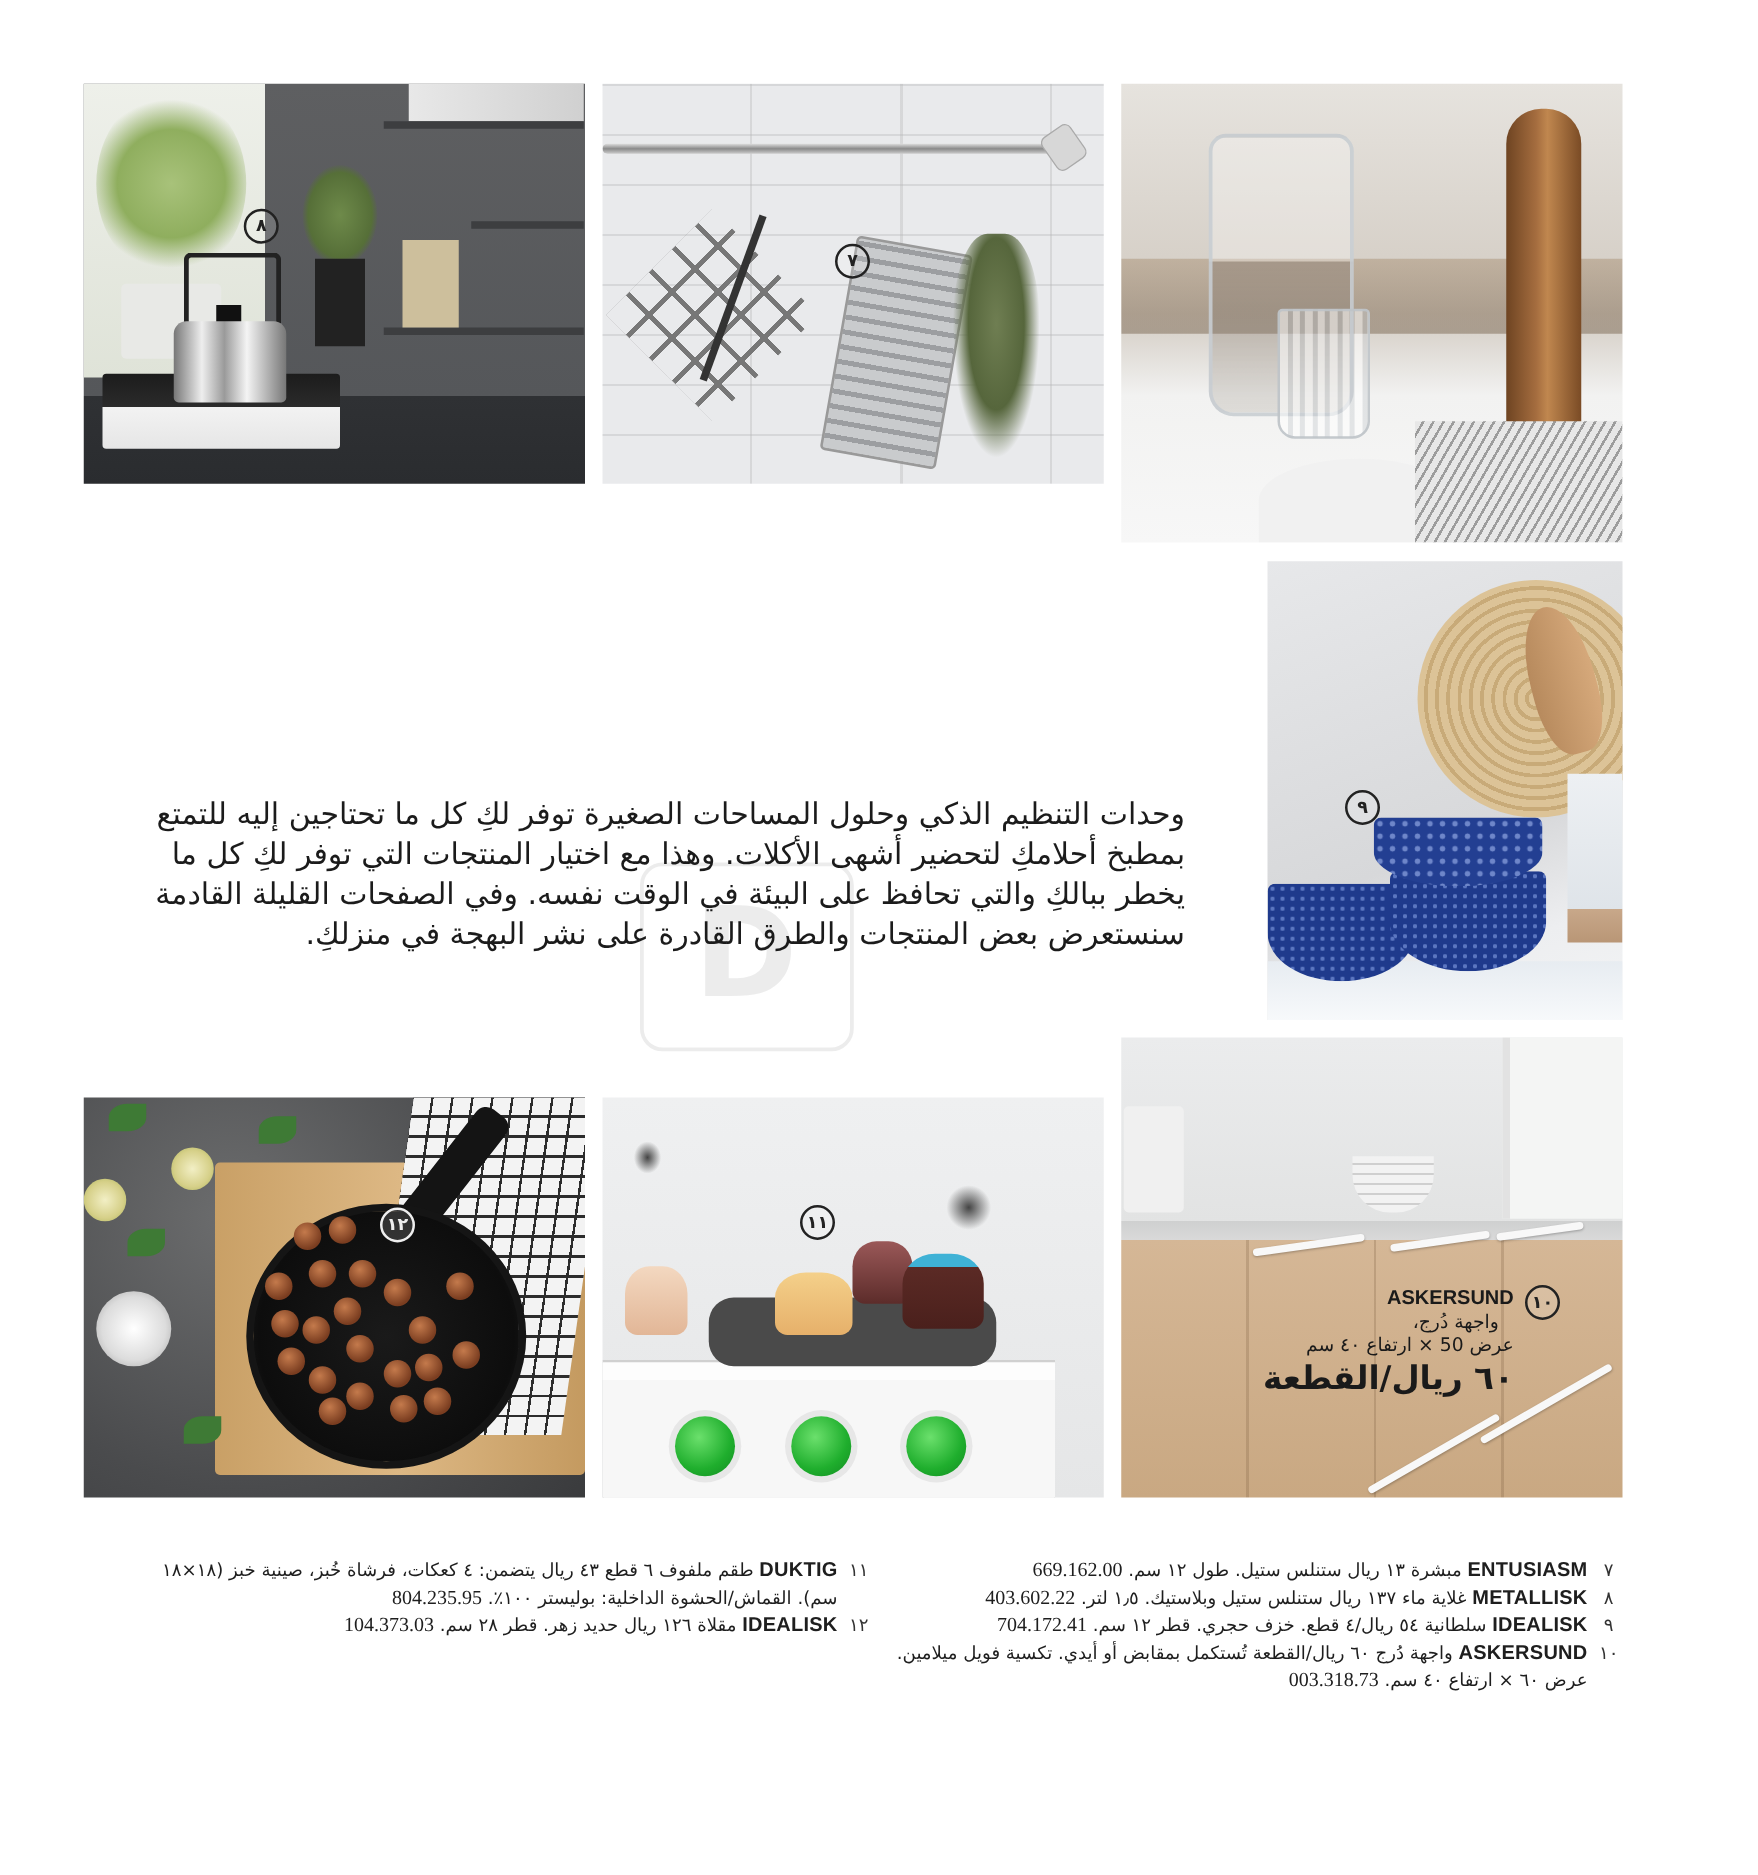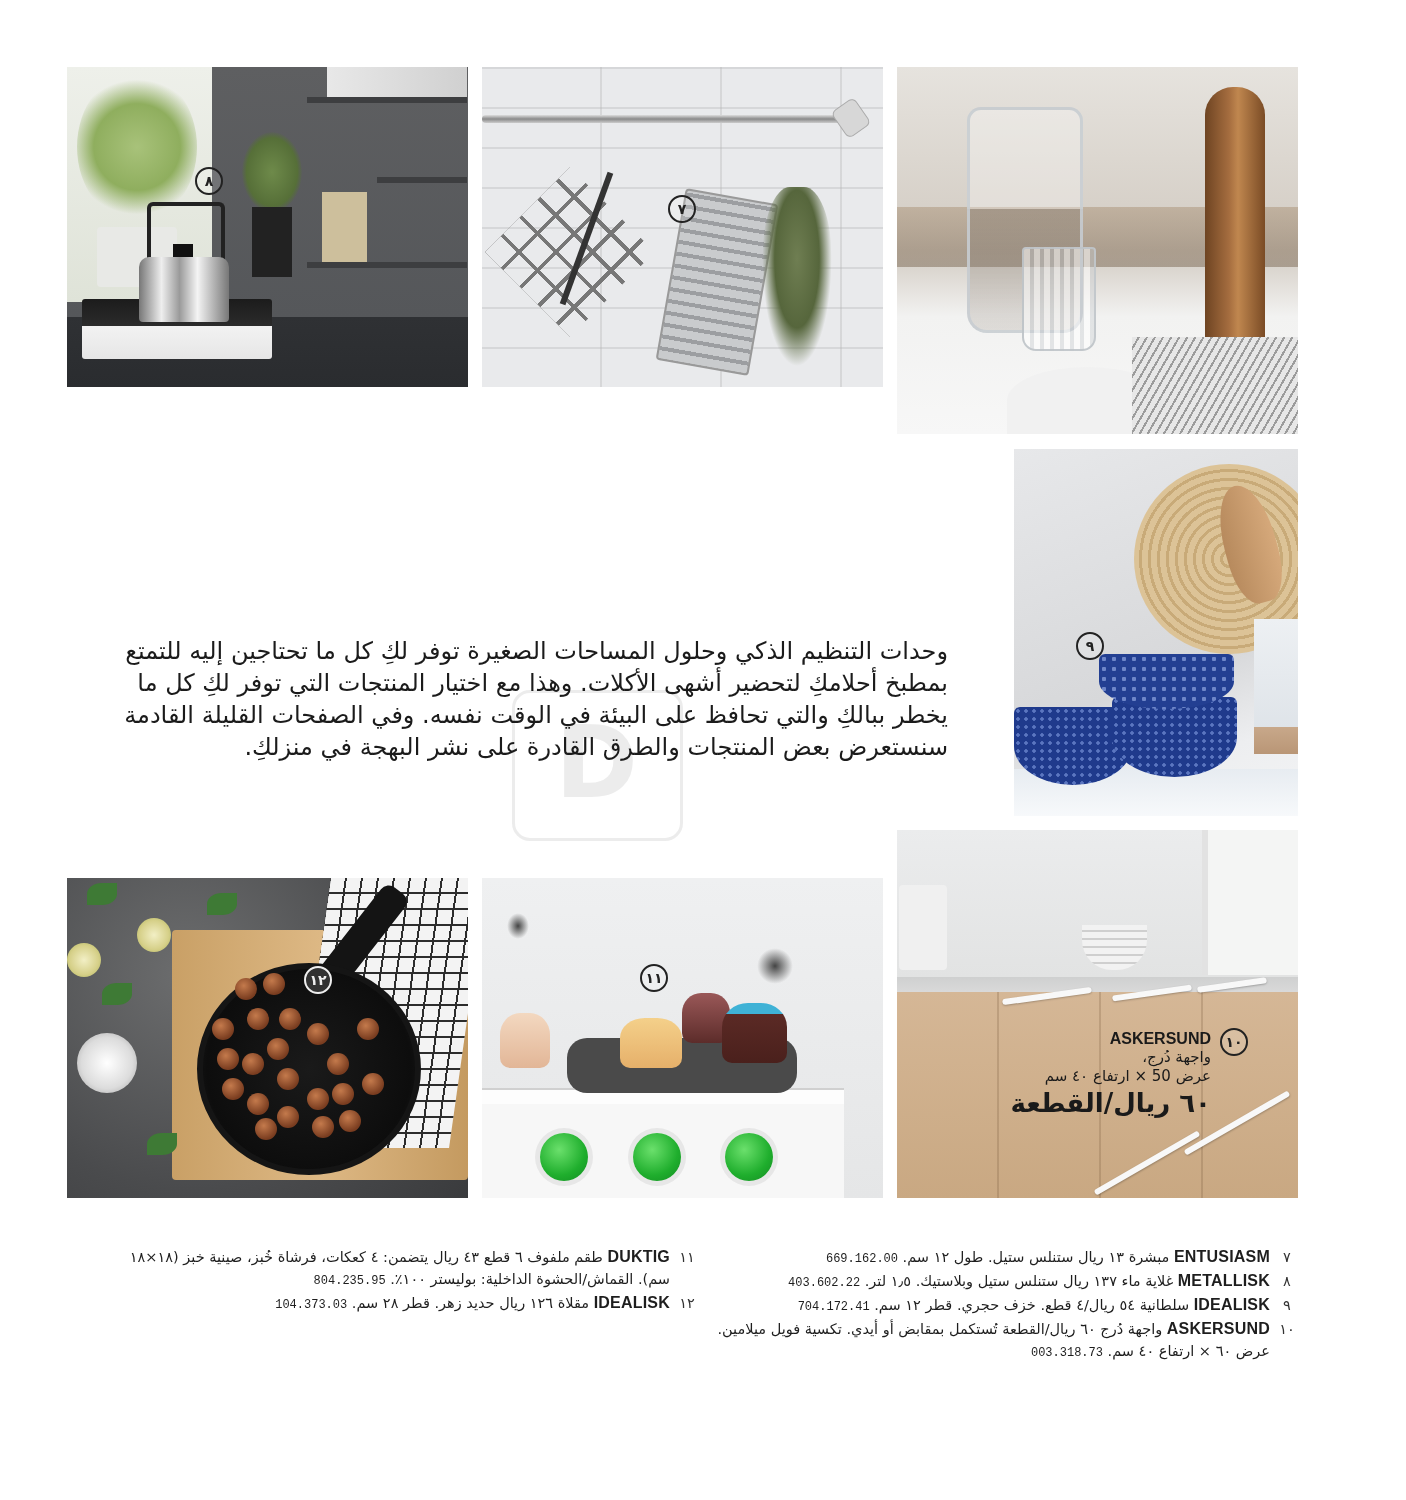--- a/index.html
+++ b/index.html
@@ -113,21 +113,21 @@
   #watermark { position:absolute; left:512px; top:690px; width:165px; height:145px; border:3px solid rgba(200,200,200,0.35); border-radius:18px; }
   #watermark .d { position:absolute; left:40px; top:15px; font-size:100px; font-weight:bold; color:rgba(200,200,200,0.35); line-height:110px; }
 
   
   .captions { position:absolute; direction:rtl; text-align:right; font-family:"DejaVu Sans", sans-serif; font-size:14.5px; line-height:22px; color:#1e1e1e; }
   #captions-right { left:700px; top:1246px; width:570px; }
   #captions-left { left:100px; top:1246px; width:570px; }
   .cap { position:relative; padding-right:0; }
   .cap .num { position:absolute; right:-26px; top:0; width:18px; text-align:center; color:#333; }
   .cap .brand { font-family:"Liberation Sans", sans-serif; font-weight:bold; font-size:16px; letter-spacing:0.2px;margin-top:16px; }
-  .cap .artno { font-family:Liberation Mono, monospace; font-size:12px; }
+  .cap .artno { font-family:Liberation Serif, serif; font-size:16px; }
 
   #footer { position:absolute; left:52px; top:1512px; direction:rtl; font-family:"DejaVu Sans", sans-serif; font-size:15px; color:#333; white-space:nowrap; }
 </style>
 </head>
 <body>
 
 <div class="photo" id="p8">
   <div class="window"></div>
   <div class="plant"></div>
   <div class="pot"></div>
@@ -244,21 +244,21 @@
   <div class="bowls"></div>
   <div class="fronts"></div>
   <div class="handleline" style="left:105px;top:163px;width:90px;transform:rotate(-8deg)"></div>
   <div class="handleline" style="left:215px;top:160px;width:80px;transform:rotate(-8deg)"></div>
   <div class="handleline" style="left:300px;top:152px;width:70px;transform:rotate(-8deg)"></div>
   <div class="handleline" style="left:280px;top:290px;width:120px;transform:rotate(-30deg)"></div>
   <div class="handleline" style="left:190px;top:330px;width:120px;transform:rotate(-30deg)"></div>
   <div class="marker marker10">١٠</div>
   <div class="label" style="right:55px;">
     <span class="name" style="margin-right:32px">ASKERSUND</span>
-    <span class="desc" style="margin-right:32px">واجهة دُرج،</span>
+    <span class="desc" style="margin-right:44px">واجهة دُرج،</span>
     <span class="desc" style="margin-right:32px">عرض 50 × ارتفاع ٤٠ سم</span>
     <span class="price" style="margin-right:32px">٦٠ ريال/القطعة</span>
   </div>
 </div>
 
 <div class="captions" id="captions-right">
   <div class="cap">
     <span class="num">٧</span>
     <span class="brand">ENTUSIASM</span>
     <span>مبشرة ١٣ ريال ستنلس ستيل. طول ١٢ سم.</span>

